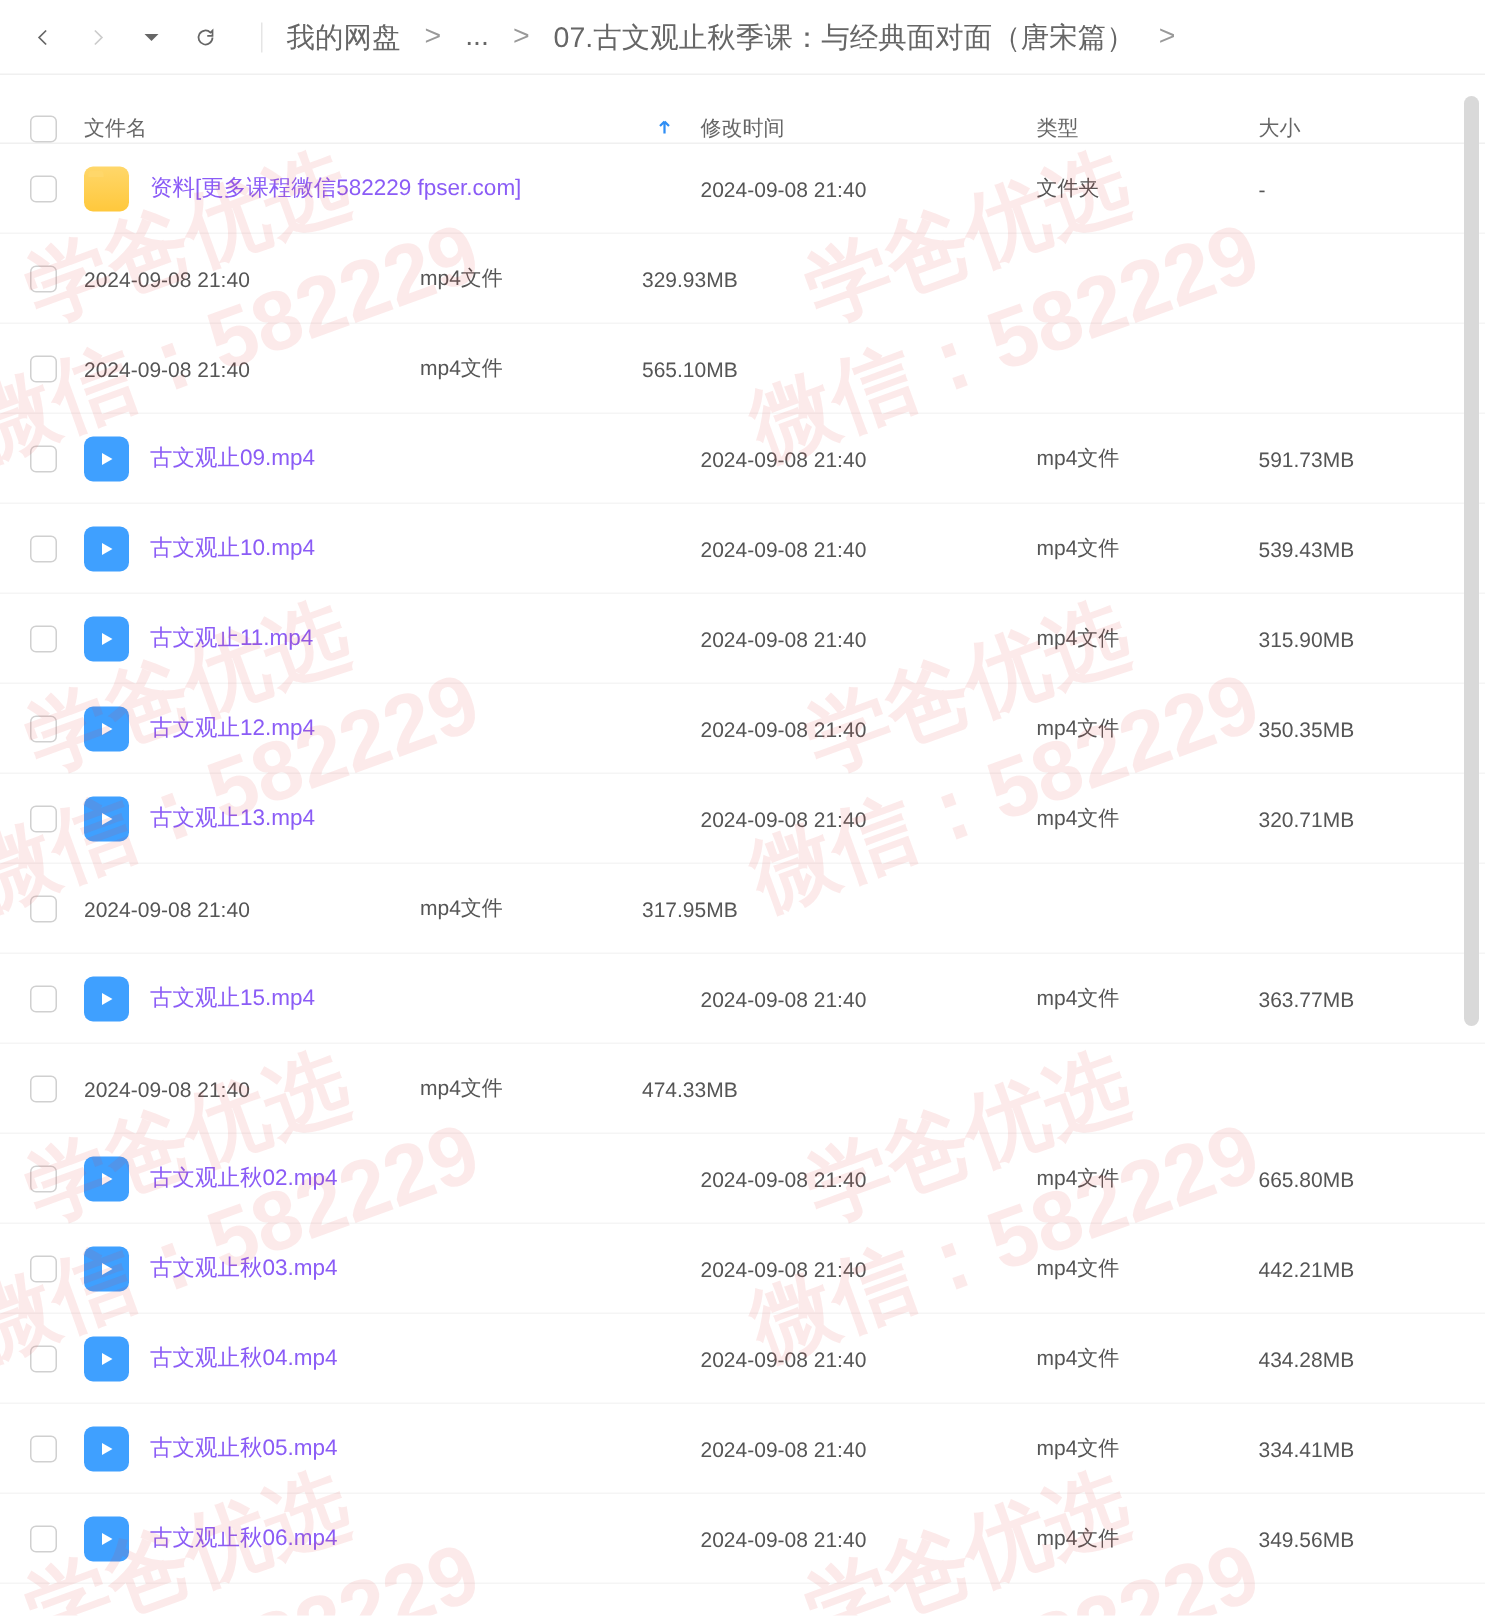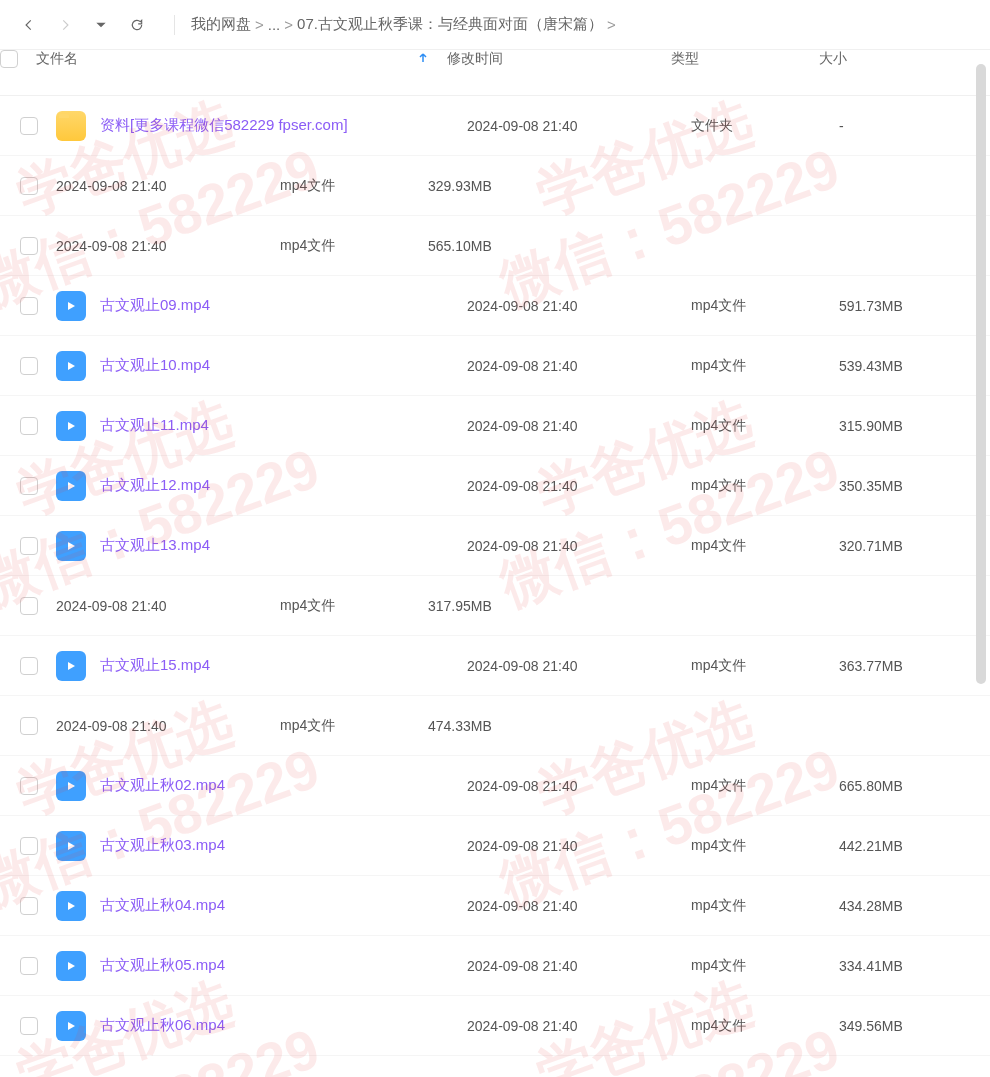--- a/index.html
+++ b/index.html
@@ -18,32 +18,33 @@
       display: flex;
       align-items: center;
       padding: 0 20px;
       border-bottom: 1px solid #f0f0f0;
     }
     .nav-icons { display: flex; align-items: center; gap: 18px; margin-right: 12px; }
     .nav-btn { width: 18px; height: 18px; display:flex; align-items:center; justify-content:center; cursor:pointer; color:#666; }
     .nav-btn.disabled { color:#ccc; }
     .nav-btn svg { width: 14px; height: 14px; }
     .divider { width:1px; height:20px; background:#e5e5e5; margin:0 16px; }
-    .breadcrumbs { display:flex; align-items:center; gap:0; color:#666; font-size:15px; }
+    .breadcrumbs { display:flex; align-items:center; gap:12px; color:#666; font-size:19px; }
     .crumb { cursor:pointer; }
     .crumb-sep { color:#999; padding:0 4px; }
     .crumb.current { color:#666; }
 
     .header-row {
       height: 46px;
       display:flex;
-      align-items:flex-start;
+      align-items:flex-end;
       border-bottom: 1px solid #f0f0f0;
       color:#666;
       font-size:14px;
+      padding-left: 20px;
     }
     .col-check { width: 36px; display:flex; align-items:center; }
     .col-name { flex: 0 0 411px; display:flex; align-items:center; }
     .col-time { flex: 0 0 224px; }
     .col-type { flex: 0 0 148px; }
     .col-size { flex: 1; }
     .sort-icon { color:#2f8ef4; margin-left:auto; margin-right:18px; }
     .checkbox { width:18px; height:18px; border:1.5px solid #d0d0d0; border-radius:4px; background:#fff; cursor:pointer; }
 
     .file-list { }

